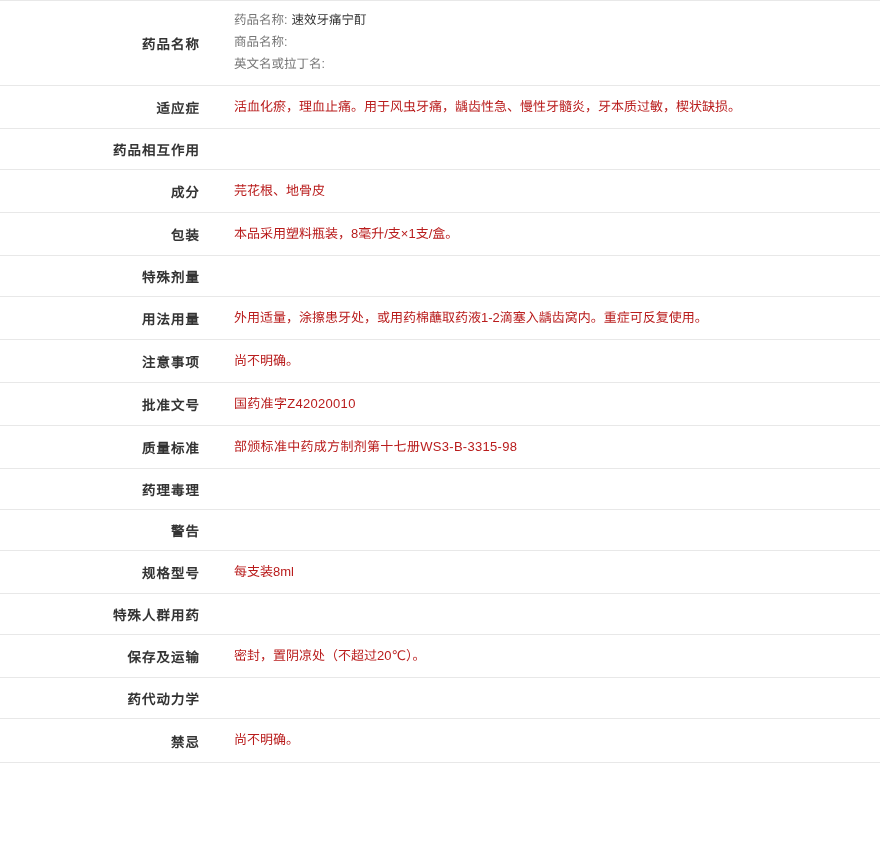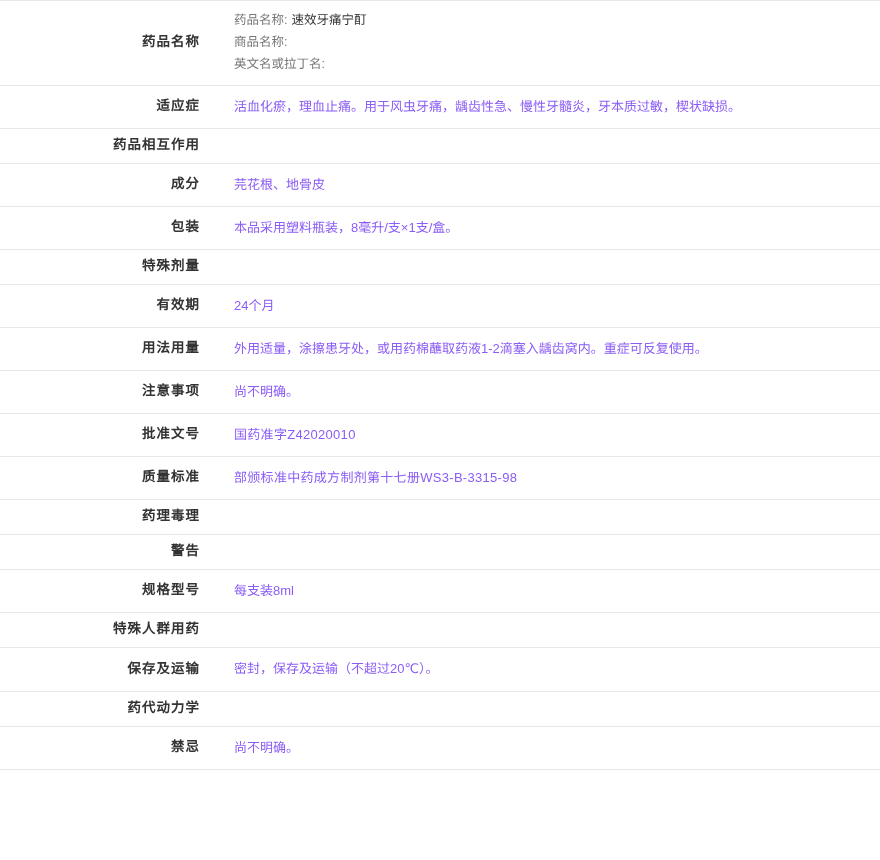--- a/index.html
+++ b/index.html
@@ -21,32 +21,32 @@
   }
   .drug-table tr {
     border-bottom: 1px solid #e8e8e8;
   }
   .drug-table tr.first-row {
     border-top: 1px solid #e8e8e8;
   }
   .label-cell {
     width: 200px;
     text-align: right;
-    padding: 4px 14px 10px 0;
+    padding: 10px 14px 10px 0;
     vertical-align: middle;
     font-weight: bold;
     color: #333333;
     font-size: 13.5px;
     letter-spacing: 1px;
     white-space: nowrap;
   }
   .value-cell {
     padding: 10px 12px 10px 20px;
     vertical-align: middle;
-    color: #8b5cf6;
+    color: #b91c1c;
     font-size: 13px;
     line-height: 1.7;
     word-break: break-all;
   }
   .value-cell.empty {
     height: 13px;
   }
   
   .name-block {
     padding: 9px 24px 9px 20px;
@@ -108,24 +108,20 @@
     <tr>
       <td class="label-cell">包装</td>
       <td class="value-cell">本品采用塑料瓶装，8毫升/支×1支/盒。</td>
     </tr>
 
     <tr>
       <td class="label-cell">特殊剂量</td>
       <td class="value-cell empty"></td>
     </tr>
 
-    <tr>
-      <td class="label-cell">有效期</td>
-      <td class="value-cell">24个月</td>
-    </tr>
 
     <tr>
       <td class="label-cell">用法用量</td>
       <td class="value-cell">外用适量，涂擦患牙处，或用药棉蘸取药液1-2滴塞入龋齿窝内。重症可反复使用。</td>
     </tr>
 
     <tr>
       <td class="label-cell">注意事项</td>
       <td class="value-cell">尚不明确。</td>
     </tr>
@@ -156,21 +152,21 @@
       <td class="value-cell">每支装8ml</td>
     </tr>
 
     <tr>
       <td class="label-cell">特殊人群用药</td>
       <td class="value-cell empty"></td>
     </tr>
 
     <tr>
       <td class="label-cell">保存及运输</td>
-      <td class="value-cell">密封，保存及运输（不超过20℃）。</td>
+      <td class="value-cell">密封，置阴凉处（不超过20℃）。</td>
     </tr>
 
 
     <tr>
       <td class="label-cell">药代动力学</td>
       <td class="value-cell empty"></td>
     </tr>
 
     <tr>
       <td class="label-cell">禁忌</td>

